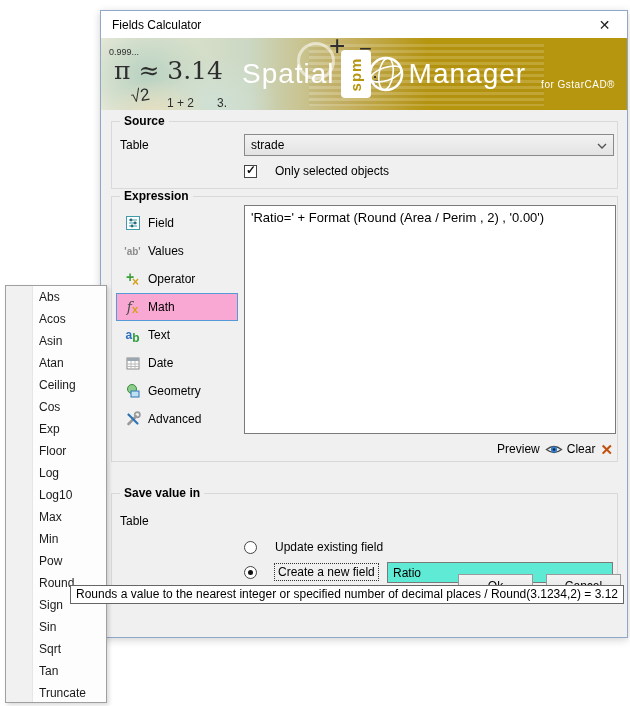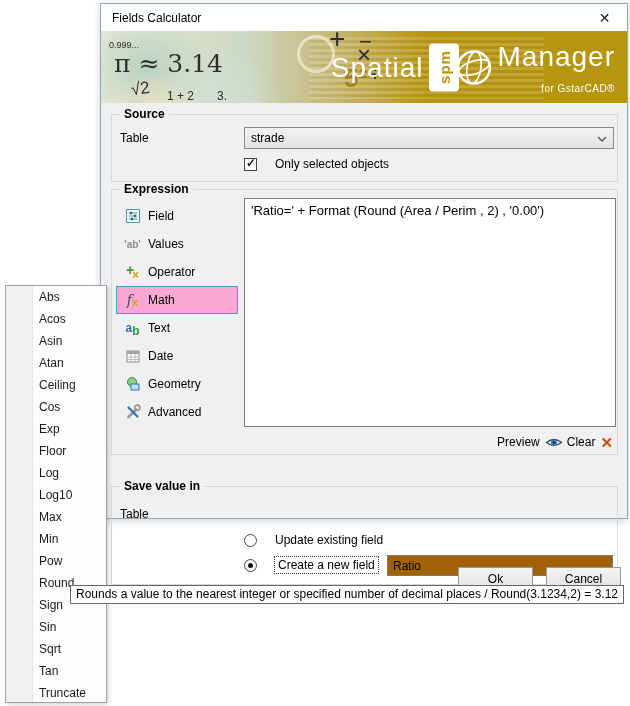--- a/index.html
+++ b/index.html
@@ -1,21 +1,21 @@
 <!DOCTYPE html>
 <html><head>
 <meta charset="utf-8">
 <style>
   * { margin:0; padding:0; box-sizing:border-box; }
   html,body { width:630px; height:706px; background:#ffffff; overflow:hidden;
               font-family:"Liberation Sans", sans-serif; font-size:12px; color:#000; }
   body { position:relative; }
 
   
-  .dialog { position:absolute; left:100px; top:3px; width:528px; height:516px;
+  .dialog { position:absolute; left:100px; top:10px; width:528px; height:628px;
             background:#f0f0f0; border:1px solid #8fa8c8; z-index:1;
             box-shadow:0 2px 8px rgba(0,0,0,.18); }
   .titlebar { position:absolute; left:0; top:0; width:100%; height:27px; background:#fff;
               display:flex; align-items:center; padding-left:11px; }
   .title { font-size:12px; }
   .close-btn { position:absolute; right:0; top:0; width:45px; height:27px; display:flex;
                align-items:center; justify-content:center; cursor:default; }
   .close-btn .glyph { font-size:14px; color:#222; line-height:1; }
 
   
@@ -42,42 +42,42 @@
   .m8 { left:256px;top:10px; font-size:24px; }
   .m9 { left:268px;top:30px; font-size:22px; }
   .m10{ left:258px;top:-2px; font-size:22px; }
   .logo { position:absolute; right:12px; top:50%; transform:translateY(-50%);
           display:flex; align-items:center; color:#fff; }
   .brand-word { font-size:28px; letter-spacing:1px; }
   .spm-box { width:30px; height:48px; background:#fff; border-radius:4px; margin-left:6px;
              display:flex; align-items:center; justify-content:center; }
   .spm-box span { transform:rotate(-90deg); color:#b6950f; font-weight:bold; font-size:15px; letter-spacing:1px; }
   .globe { margin-left:-6px; margin-right:2px; }
-  .brand-right { display:flex; flex-direction:column; align-items:flex-end;gap:15px; }
+  .brand-right { display:flex; flex-direction:row; align-items:flex-end;gap:15px; }
   .brand-sub { font-size:10px; margin-top:-5px; letter-spacing:.5px; }
 
   
   .group { position:absolute; border:1px solid #d9d9dc; }
   .group-title { position:absolute; top:-8px; left:8px; background:#f0f0f0; padding:0 4px; font-weight:bold; }
   .grp-source { left:10px; top:110px; width:507px; height:68px; }
   .grp-expr   { left:10px; top:185px; width:507px; height:266px; }
   .grp-save   { left:10px; top:458px; width:507px; height:99px;margin-top:24px; }
   .flabel { position:absolute; left:8px; }
 
   
   .dropdown { position:absolute; height:22px; background:linear-gradient(#f2f2f2,#e3e3e3);
               border:1px solid #8a8a8a; display:flex; align-items:center; padding:0 22px 0 6px; }
   .dropdown .chev { position:absolute; right:6px; top:8px; }
   .checkrow, .radiorow { position:absolute; display:flex; align-items:center; gap:18px; }
   .checkbox { width:13px; height:13px; background:#fff; border:1px solid #444; position:relative; }
   .checkbox.checked::after { content:"✓"; position:absolute; left:1px; top:-3px; font-size:12px; font-weight:bold; color:#111; }
   .radio { width:13px; height:13px; border:1px solid #444; border-radius:50%; background:#fff; position:relative; }
   .radio.on::after { content:""; position:absolute; left:3px; top:3px; width:5px; height:5px; border-radius:50%; background:#111; }
   .focus-dotted { outline:1px dotted #333; padding:1px 3px; }
-  .textinput { position:absolute; height:21px; background:#a16207; border:1px solid #7a7a7a;
+  .textinput { position:absolute; height:21px; background:#5eead4; border:1px solid #7a7a7a;
                font-family:"Liberation Sans",sans-serif; font-size:12px; padding:0 5px; }
 
   
   .cat-list { position:absolute; left:4px; top:12px; width:126px; }
   .cat-item { height:28px; display:flex; align-items:center; gap:7px; padding-left:7px; border:1px solid transparent; width:122px; }
   .cat-item.selected { background:#f9a8d4; border:1px solid #5599d6; }
   .cat-icon { width:17px; height:17px; display:inline-flex; align-items:center; justify-content:center; flex:0 0 17px; position:relative; }
   .icon-values::before { content:"'ab'"; color:#8c8c8c; font-size:10px; font-weight:bold; }
   .icon-math::before { content:"f"; font-family:"DejaVu Serif",serif; font-style:italic; font-size:14px; color:#4a4a4a; }
   .icon-math::after { content:"x"; color:#d4a017; font-weight:bold; font-size:11px; margin-top:4px; }

